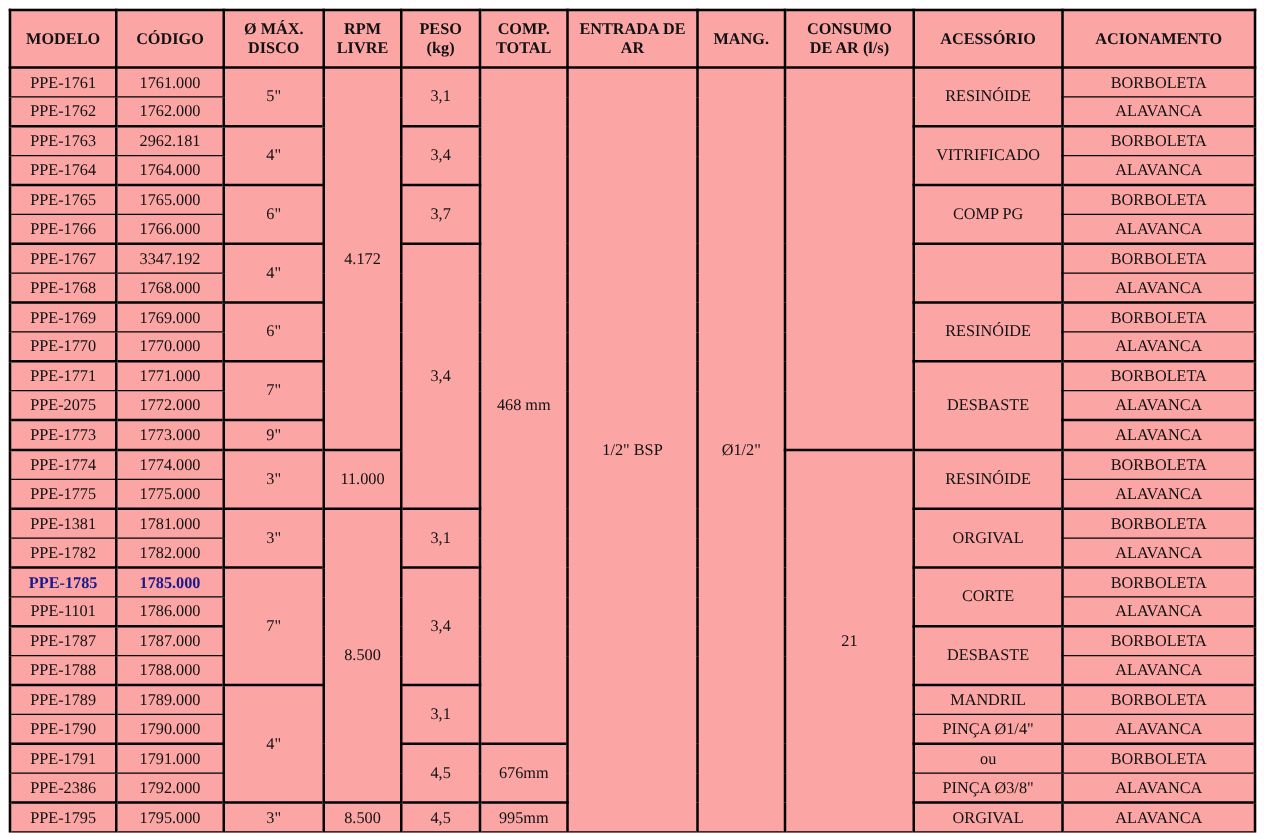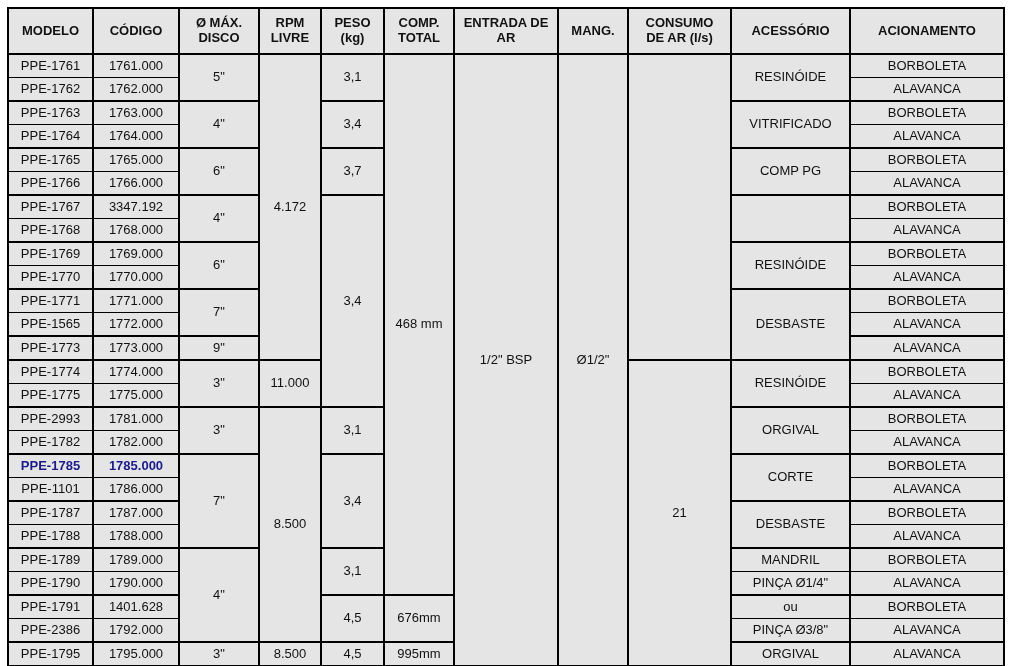--- a/index.html
+++ b/index.html
@@ -1,18 +1,18 @@
 <!DOCTYPE html>
 <html><head>
 <meta charset="utf-8">
 <style>
   html, body { background:#fff; margin:0; padding:0; }
   body { font-family:"Liberation Sans", sans-serif; color:#111; }
   .wrap { padding:7px; }
-  table { border-collapse:collapse; table-layout:fixed; width:996px; background:#e5e5e5; }
+  table { border-collapse:collapse; table-layout:fixed; width:996px; background:#fca5a5;font-family:Liberation Serif, serif; }
   th, td {
     border:1px solid #000;
     border-left-width:2px;
     border-right-width:2px;
     text-align:center;
     vertical-align:middle;
     padding:0 2px;
     font-size:13px;
     overflow:hidden;
     white-space:nowrap;
@@ -82,21 +82,21 @@
           <td rowspan="2">RESINÓIDE</td>
           <td>BORBOLETA</td>
         </tr>
         <tr>
           <td>PPE-1762</td>
           <td>1762.000</td>
           <td>ALAVANCA</td>
         </tr>
         <tr class="gs">
           <td>PPE-1763</td>
-          <td>1763.000</td>
+          <td>2962.181</td>
           <td rowspan="2">4"</td>
           <td rowspan="2">3,4</td>
           <td rowspan="2">VITRIFICADO</td>
           <td>BORBOLETA</td>
         </tr>
         <tr>
           <td>PPE-1764</td>
           <td>1764.000</td>
           <td>ALAVANCA</td>
         </tr>
@@ -139,21 +139,21 @@
           <td>ALAVANCA</td>
         </tr>
         <tr class="gs">
           <td>PPE-1771</td>
           <td>1771.000</td>
           <td rowspan="2">7"</td>
           <td rowspan="3">DESBASTE</td>
           <td>BORBOLETA</td>
         </tr>
         <tr>
-          <td>PPE-1565</td>
+          <td>PPE-2075</td>
           <td>1772.000</td>
           <td>ALAVANCA</td>
         </tr>
         <tr class="gs">
           <td>PPE-1773</td>
           <td>1773.000</td>
           <td>9"</td>
           <td>ALAVANCA</td>
         </tr>
         <tr class="gs">
@@ -164,21 +164,21 @@
           <td rowspan="13">21</td>
           <td rowspan="2">RESINÓIDE</td>
           <td>BORBOLETA</td>
         </tr>
         <tr>
           <td>PPE-1775</td>
           <td>1775.000</td>
           <td>ALAVANCA</td>
         </tr>
         <tr class="gs">
-          <td>PPE-2993</td>
+          <td>PPE-1381</td>
           <td>1781.000</td>
           <td rowspan="2">3"</td>
           <td rowspan="10">8.500</td>
           <td rowspan="2">3,1</td>
           <td rowspan="2">ORGIVAL</td>
           <td>BORBOLETA</td>
         </tr>
         <tr>
           <td>PPE-1782</td>
           <td>1782.000</td>
@@ -217,21 +217,21 @@
           <td>BORBOLETA</td>
         </tr>
         <tr>
           <td>PPE-1790</td>
           <td>1790.000</td>
           <td>PINÇA Ø1/4"</td>
           <td>ALAVANCA</td>
         </tr>
         <tr class="gs">
           <td>PPE-1791</td>
-          <td>1401.628</td>
+          <td>1791.000</td>
           <td rowspan="2">4,5</td>
           <td rowspan="2">676mm</td>
           <td>ou</td>
           <td>BORBOLETA</td>
         </tr>
         <tr>
           <td>PPE-2386</td>
           <td>1792.000</td>
           <td>PINÇA Ø3/8"</td>
           <td>ALAVANCA</td>

